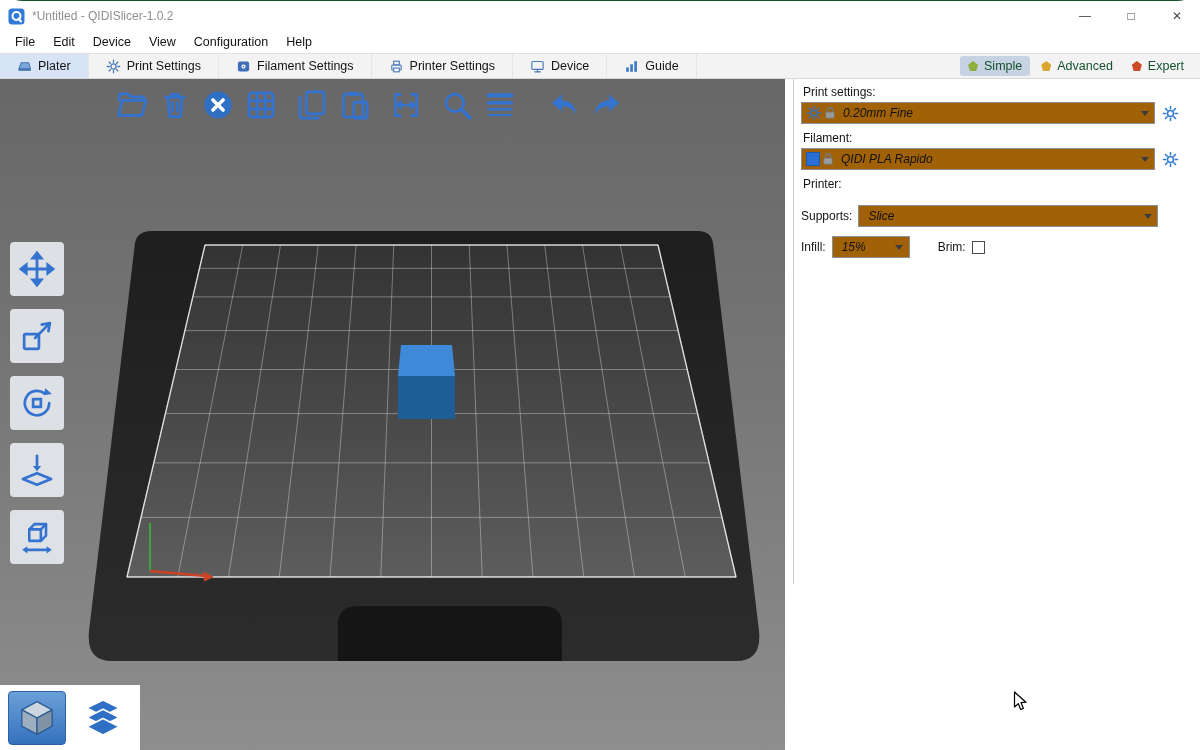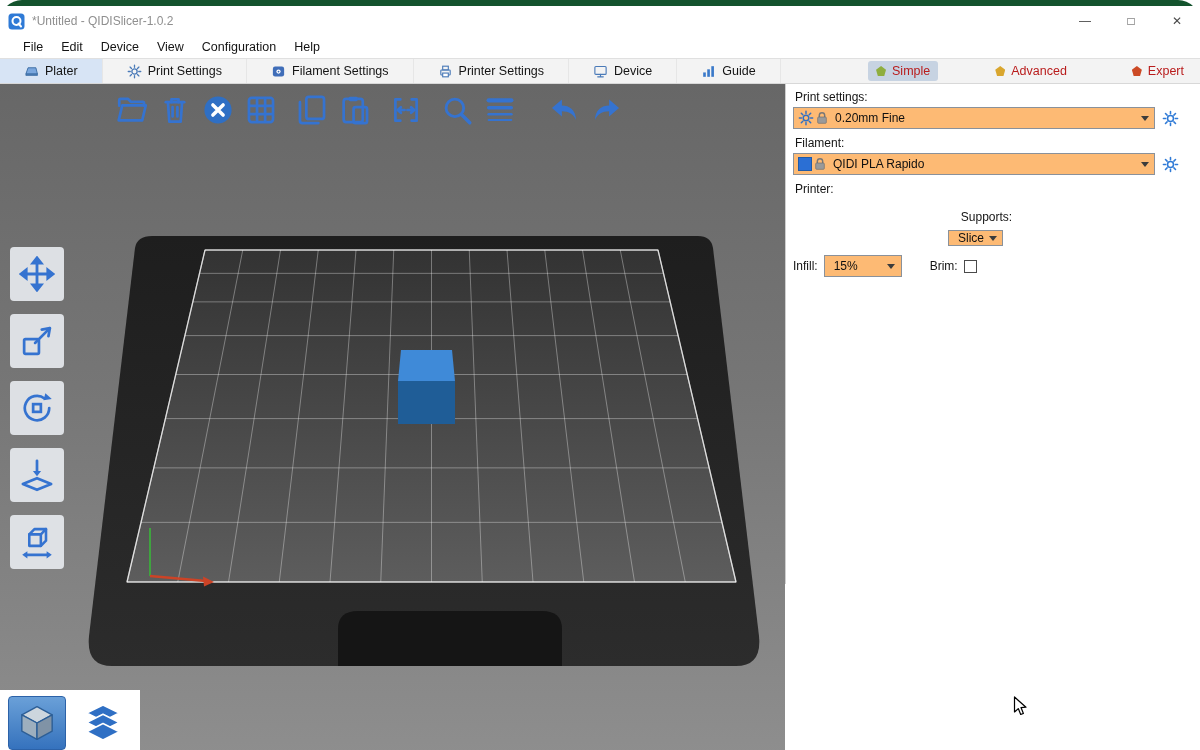--- a/index.html
+++ b/index.html
@@ -1,36 +1,36 @@
 <!DOCTYPE html>
 <html><head>
 <meta charset="utf-8">
 <style>
   html,body{margin:0;padding:0;background:#fff;}
   body{width:1200px;height:750px;overflow:hidden;font-family:"Liberation Sans",sans-serif;-webkit-font-smoothing:antialiased;}
-  .app{position:relative;width:1200px;height:584px;background:#fff;border-top:6px solid #14532d;box-sizing:border-box;border-radius:22px;}
+  .app{position:relative;width:1200px;height:584px;background:#fff;border-top:1px solid #14532d;box-sizing:border-box;border-radius:22px;}
 
   
   .titlebar{position:absolute;top:0;left:0;right:0;height:30px;display:flex;align-items:center;background:#fff;}
   .appicon{width:17px;height:17px;margin-left:8px;display:flex;}
   .wtitle{margin-left:7px;font-size:12px;color:#8f8f8f;}
   .wincontrols{margin-left:auto;display:flex;height:30px;}
   .winbtn{width:46px;display:flex;align-items:center;justify-content:center;font-size:12px;color:#4a4a4a;cursor:default;}
 
   
-  .menubar{position:absolute;top:30px;left:0;right:0;height:22px;display:flex;align-items:center;background:#fff;padding-left:14px;}
+  .menubar{position:absolute;top:30px;left:0;right:0;height:22px;display:flex;align-items:center;background:#fff;padding-left:6px;}
   .menu-item{padding:0 9px;font-size:12.5px;color:#141414;}
 
   
   .tabbar{position:absolute;top:52px;left:0;right:0;height:26px;background:#f3f3f3;border-top:1px solid #e0e0e0;border-bottom:1px solid #d8d8d8;display:flex;align-items:stretch;box-sizing:border-box;}
-  .tab{display:flex;align-items:center;gap:6px;padding:0 24px;font-size:12.5px;color:#141414;border-right:1px solid #e6e6e6;}
+  .tab{display:flex;align-items:center;gap:6px;padding:0 17px;font-size:12.5px;color:#141414;border-right:1px solid #e6e6e6;}
   .tab.active{background:#d7e4f5;}
   .tab svg{width:15px;height:15px;}
   .modes{margin-left:auto;display:flex;align-items:center;gap:3px;padding-right:8px;}
-  .mode{display:flex;align-items:center;gap:6px;font-size:12.5px;color:#b91c1c;padding:3px 8px;border-radius:3px;margin-left:46px;}
+  .mode{display:flex;align-items:center;gap:6px;font-size:12.5px;color:#14532d;padding:3px 8px;border-radius:3px;}
   .mode.selected{background:#c7d3e2;}
   .dot{width:10px;height:10px;clip-path:polygon(50% 0,100% 38%,82% 100%,18% 100%,0 38%);}
   .dot.simple{background:#8fae3e}.dot.advanced{background:#d9a62e}.dot.expert{background:#cc4a25}
 
   
   .main{position:absolute;top:78px;left:0;right:0;bottom:0;display:flex;}
   .viewport{position:relative;width:785px;height:672px;background:linear-gradient(180deg,#676767 0%,#767676 45%,#8e8e8e 100%);overflow:hidden;flex:none;}
   .scene{position:absolute;left:0;top:0;}
 
   
@@ -45,34 +45,34 @@
   .ltbtn svg{width:36px;height:36px;}
 
   
   .viewbtns{position:absolute;left:0;bottom:0;width:140px;height:66px;background:#fff;display:flex;align-items:center;gap:8px;padding-left:8px;box-sizing:border-box;}
   .vbtn{width:58px;height:54px;border-radius:4px;display:flex;align-items:center;justify-content:center;}
   .vbtn.editor{background:linear-gradient(180deg,#6aa0d8,#3572bd);border:1px solid #2c62a8;box-sizing:border-box;}
   .vbtn.preview{background:#fff;}
   .vbtn svg{width:42px;height:42px;}
 
   
-  .sidebar{position:relative;flex:1;background:#fff;border-left:1px solid #cfcfcf;padding:4px 20px 0 7px;box-sizing:border-box;}
+  .sidebar{position:relative;flex:1;background:#fff;border-left:1px solid #cfcfcf;padding:4px 20px 0 7px;box-sizing:border-box;margin-left:8px;}
   .side-label{font-size:12px;color:#141414;margin:2px 0 3px 2px;}
   .mt{margin-top:7px;}
   .combo-row{display:flex;align-items:center;gap:5px;}
-  .combo{flex:1;height:22px;border:1px solid #8a919a;background:#fdba74;display:flex;align-items:center;padding:0 1px 0 4px;box-sizing:border-box;}
+  .combo{flex:1;height:22px;border:1px solid #8a919a;background:#a16207;display:flex;align-items:center;padding:0 1px 0 4px;box-sizing:border-box;font-style:italic;}
   .combo .ctext{flex:1;font-size:12px;color:#101010;margin-left:5px;white-space:nowrap;overflow:hidden;}
   .combo .arrow{width:17px;height:100%;display:flex;align-items:center;justify-content:center;flex:none;}
   .combo .arrow::after{content:"";border-left:4px solid transparent;border-right:4px solid transparent;border-top:5px solid #3c3c3c;}
   .lead-ico{width:16px;height:16px;flex:none;display:flex;align-items:center;justify-content:center;}
   .swatch{width:14px;height:14px;background:#2b6fd4;border:1px solid #1f5aa8;box-sizing:border-box;flex:none;}
   .gear-btn{width:20px;height:20px;display:flex;align-items:center;justify-content:center;flex:none;}
   .gear-btn svg{width:17px;height:17px;}
   .row-inline{display:flex;align-items:center;gap:6px;font-size:12px;color:#141414;}
-  .supports-row{margin-top:14px;flex-direction:column;}
+  .supports-row{margin-top:14px;}
   .infill-row{margin-top:9px;}
   .combo.small{flex:none;width:78px;}
   .brim-label{margin-left:22px;}
   .checkbox{width:13px;height:13px;border:1px solid #4a4a4a;background:#fff;box-sizing:border-box;}
   .slice-btn{position:absolute;left:0;right:0;bottom:0;height:33px;background:#a9cdf1;display:flex;align-items:center;justify-content:center;font-size:13px;font-weight:bold;color:#0a0a0a;}
 
   .cursor{position:absolute;left:1013px;top:690px;z-index:50;pointer-events:none;}
 </style>
 </head>
 <body>

